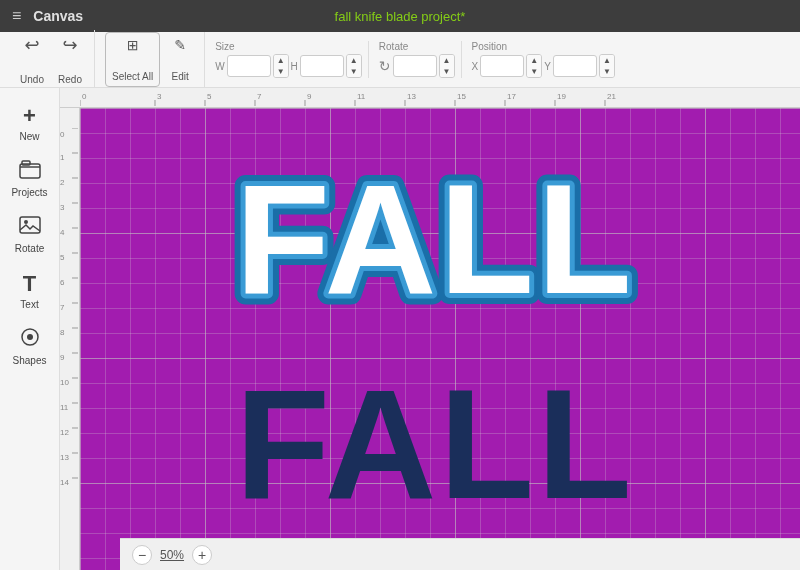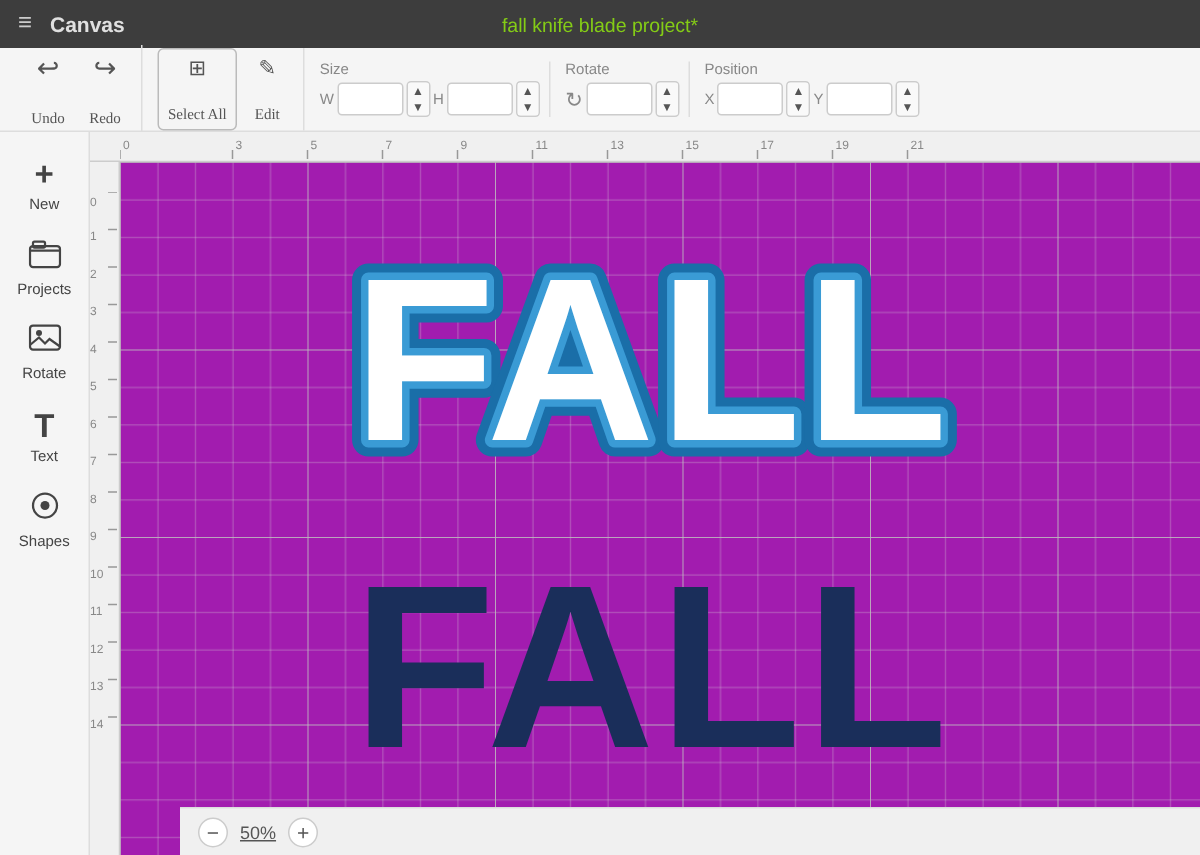--- a/index.html
+++ b/index.html
@@ -42,21 +42,21 @@
       display: flex;
       flex-direction: column;
       align-items: center;
       justify-content: center;
       padding: 4px 6px;
       border-radius: 4px;
       cursor: pointer;
       min-width: 36px;
     }
     .toolbar-btn .icon { font-size: 18px; color: #555; }
-    .toolbar-btn .label { font-size: 10px; color: #555; margin-top: 18px; font-family: Liberation Serif, serif; }
+    .toolbar-btn .label { font-size: 10px; color: #555; margin-top: 18px; }
 
     .toolbar-field {
       display: flex;
       flex-direction: column;
       align-items: flex-start;
       gap: 2px;
     }
     .toolbar-field-label { font-size: 10px; color: #888; }
     .toolbar-field-row { display: flex; align-items: center; gap: 2px; }
     .toolbar-input {

